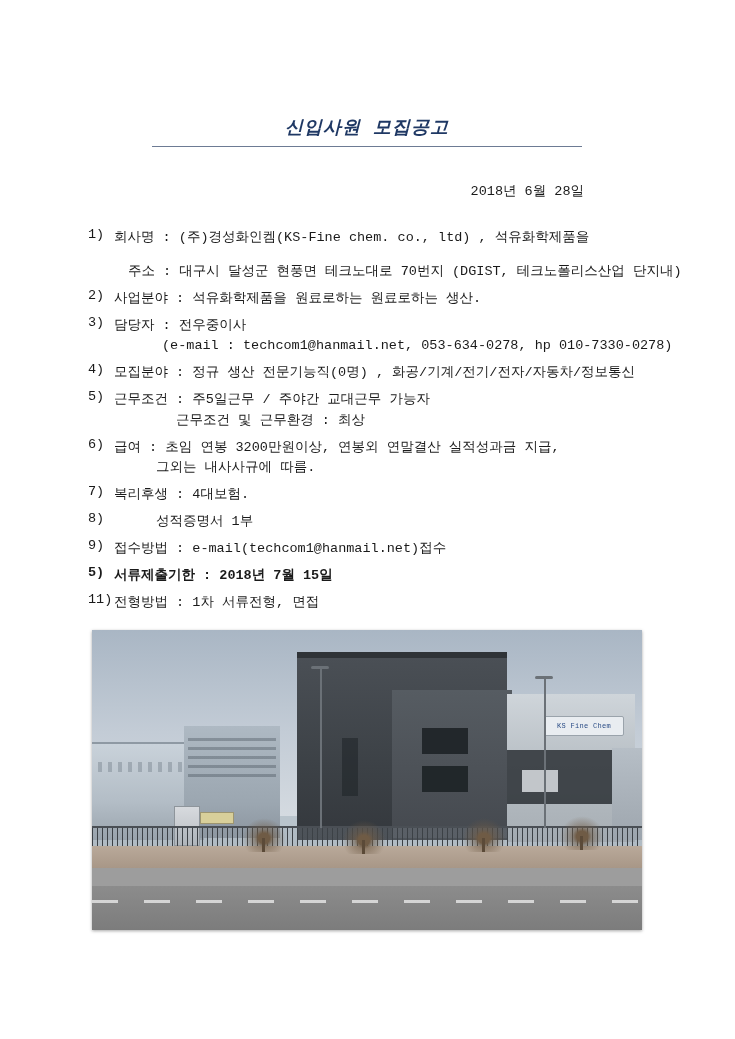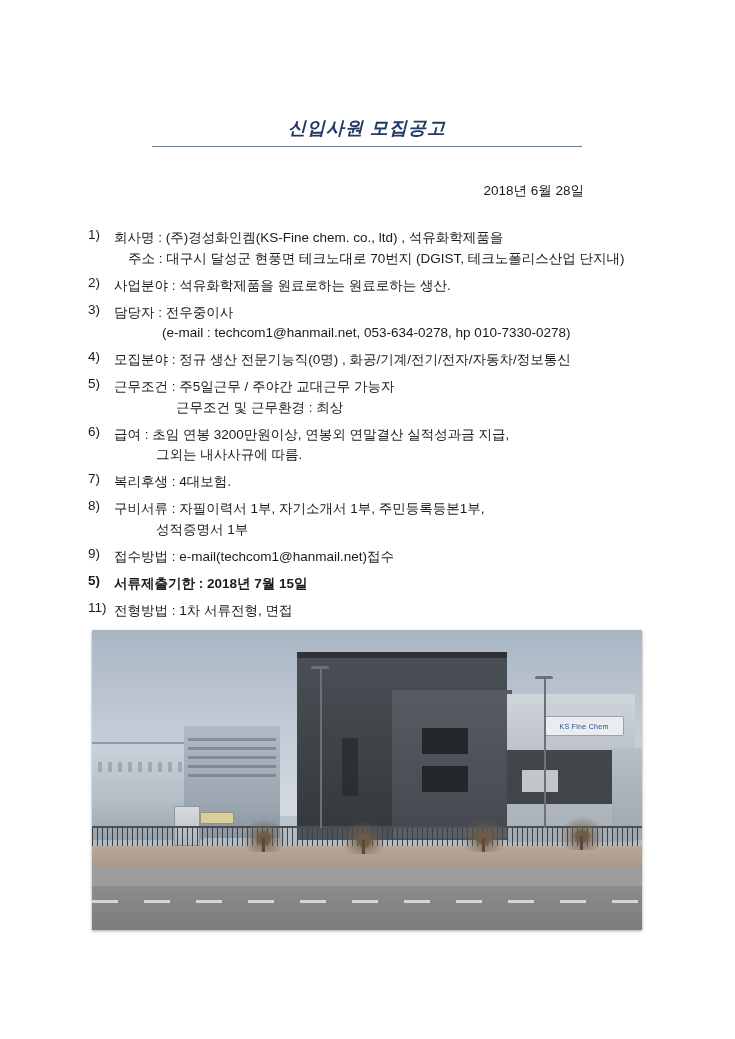--- a/index.html
+++ b/index.html
@@ -13,20 +13,21 @@
     font-family: "Liberation Sans", sans-serif;
     color: #1a1a1a;
     position: relative;
     overflow: hidden;
   }
   .page {
     position: relative;
     width: 669px;
     height: 1039px;
     box-sizing: border-box;
+    font-family: Liberation Mono, monospace;
   }
 
   
   .title-block {
     position: absolute;
     top: 118px;
     left: 152px;
     width: 430px;
     text-align: center;
   }
@@ -74,21 +75,21 @@
     flex: 0 0 26px;
     white-space: nowrap;
   }
   .item-body {
     flex: 1 1 auto;
   }
   .line {
     white-space: nowrap;
     line-height: 1.52;
   }
-  .line.indent-1 { padding-left: 14px; }
+  .line.indent-1 { padding-left: 14px; margin-top: 13px; }
   .line.indent-2 { padding-left: 48px; }
   .line.indent-3 { padding-left: 62px; }
   .line.indent-4 { padding-left: 42px; }
   .item.bold,
   .item.bold .item-num,
   .item.bold .line {
     font-weight: bold;
   }
   .email-line {
     color: #1a1a1a;
@@ -331,21 +332,20 @@
     <div class="item">
       <div class="item-num">7)</div>
       <div class="item-body">
         <div class="line">복리후생 : 4대보험.</div>
       </div>
     </div>
 
     <div class="item">
       <div class="item-num">8)</div>
       <div class="item-body">
-        <div class="line">구비서류 :  자필이력서  1부,  자기소개서  1부,  주민등록등본1부,</div>
         <div class="line indent-4">성적증명서  1부</div>
       </div>
     </div>
 
     <div class="item">
       <div class="item-num">9)</div>
       <div class="item-body">
         <div class="line">접수방법 : e-mail(techcom1@hanmail.net)접수</div>
       </div>
     </div>

